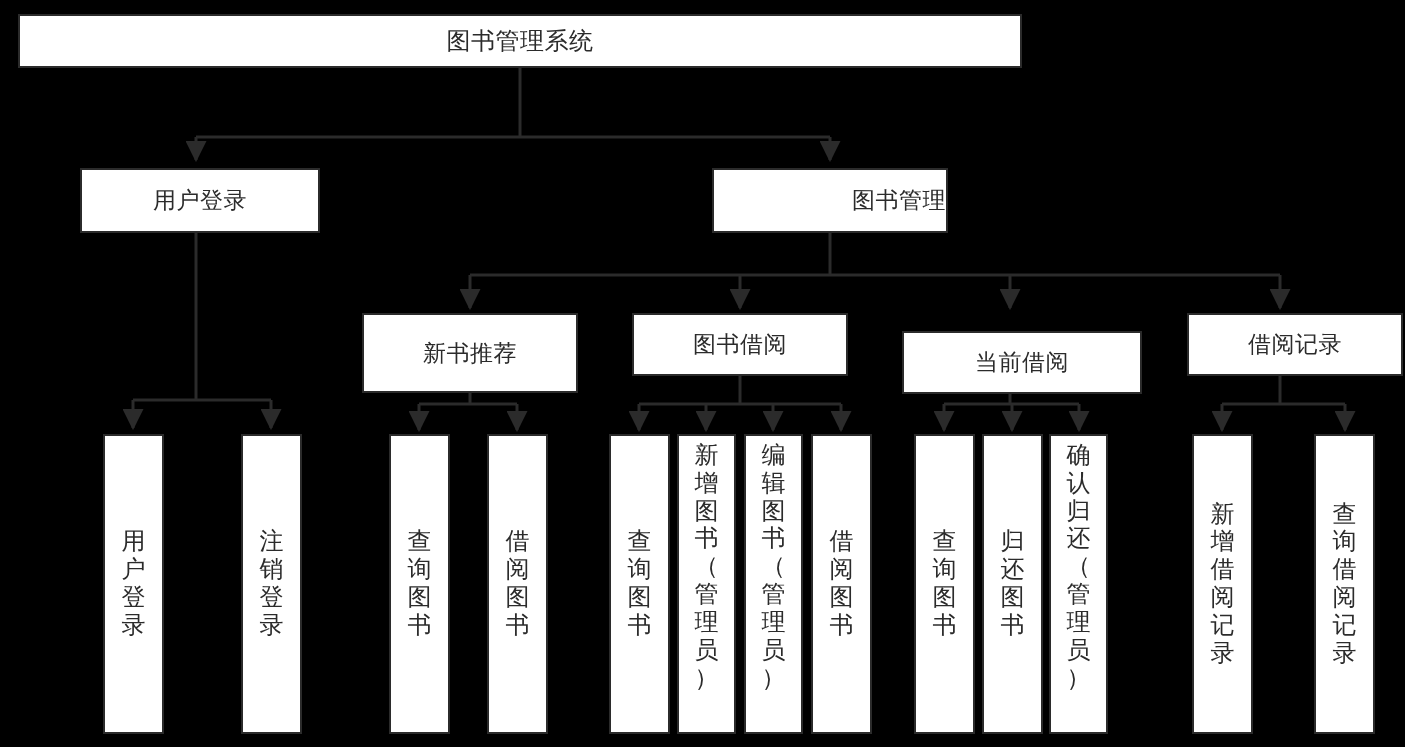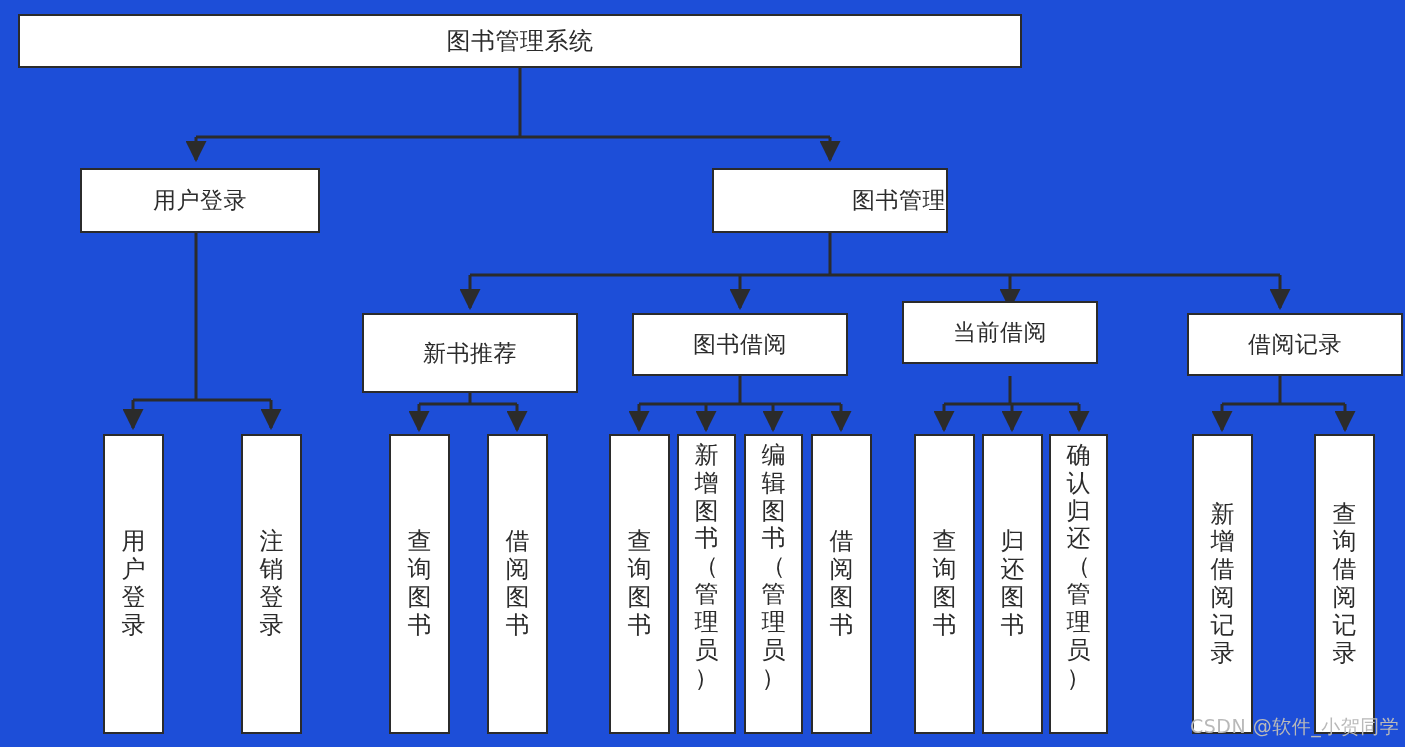--- a/index.html
+++ b/index.html
@@ -4,21 +4,21 @@
 <style>
   html, body {
     margin: 0;
     padding: 0;
     background: #ffffff;
   }
   #canvas {
     position: relative;
     width: 1405px;
     height: 747px;
-    background: #1d4ed8;
+    background: #000000;
     font-family: "DejaVu Sans", "Liberation Sans", sans-serif;
     overflow: hidden;
   }
   #connectors {
     position: absolute;
     left: 0;
     top: 0;
     width: 1405px;
     height: 747px;
     pointer-events: none;
@@ -138,21 +138,21 @@
   <div class="node horiz" style="left:712px; top:168px; width:236px; height:65px;justify-content:flex-end;">
     <span class="label">图书管理</span>
   </div>
 
   <div class="node horiz" style="left:362px; top:313px; width:216px; height:80px;">
     <span class="label">新书推荐</span>
   </div>
   <div class="node horiz" style="left:632px; top:313px; width:216px; height:63px;">
     <span class="label">图书借阅</span>
   </div>
-  <div class="node horiz" style="left:902px; top:301px; width:196px; height:63px;">
+  <div class="node horiz" style="left:902px; top:331px; width:240px; height:63px;">
     <span class="label">当前借阅</span>
   </div>
   <div class="node horiz" style="left:1172px; top:313px; width:216px; height:63px;margin-left:15px;">
     <span class="label">借阅记录</span>
   </div>
 
   <div class="node vert" style="left:103px; top:434px; width:61px; height:300px;">
     <span class="label vstack"><span class="vchar">用</span><span class="vchar">户</span><span class="vchar">登</span><span class="vchar">录</span></span>
   </div>
   <div class="node vert" style="left:241px; top:434px; width:61px; height:300px;">
@@ -189,15 +189,14 @@
     <span class="label vstack"><span class="vchar">确</span><span class="vchar">认</span><span class="vchar">归</span><span class="vchar">还</span><span class="vchar">（</span><span class="vchar">管</span><span class="vchar">理</span><span class="vchar">员</span><span class="vchar">）</span></span>
   </div>
 
   <div class="node vert" style="left:1192px; top:434px; width:61px; height:300px;">
     <span class="label vstack"><span class="vchar">新</span><span class="vchar">增</span><span class="vchar">借</span><span class="vchar">阅</span><span class="vchar">记</span><span class="vchar">录</span></span>
   </div>
   <div class="node vert" style="left:1314px; top:434px; width:61px; height:300px;">
     <span class="label vstack"><span class="vchar">查</span><span class="vchar">询</span><span class="vchar">借</span><span class="vchar">阅</span><span class="vchar">记</span><span class="vchar">录</span></span>
   </div>
 
-  <div class="watermark">CSDN @软件_小贺同学</div>
 
 </div>
 
 </body></html>

